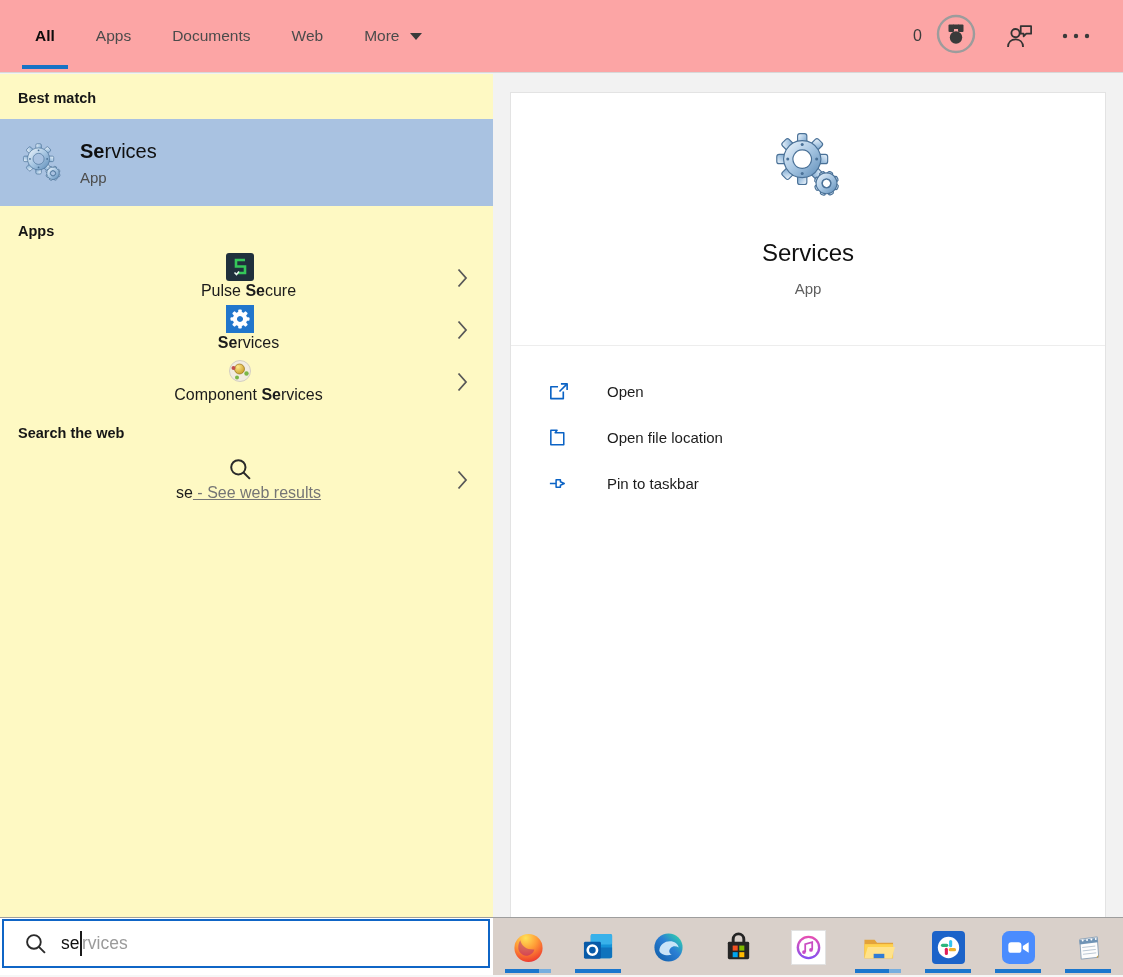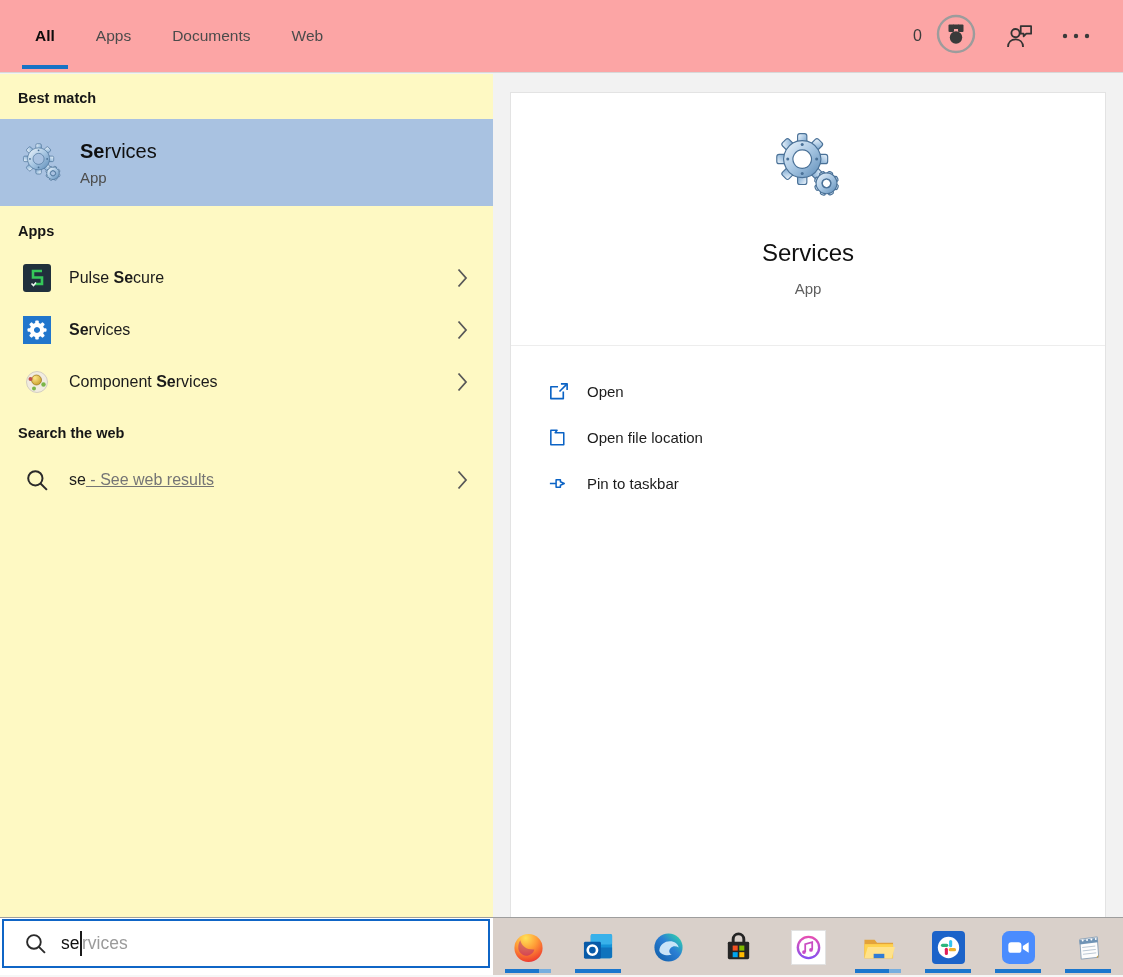--- a/index.html
+++ b/index.html
@@ -27,42 +27,42 @@
   
   .left { position:absolute; top:74px; left:0; width:493px; bottom:60px; background:#fef9c3; }
   .sec-header { font-weight:700; font-size:14.5px; color:#161616; padding:17px 0 13px 18px; }
   .bm-row { height:87px; background:#a9c2e1; display:flex; align-items:center;
     padding-left:20px; cursor:pointer; }
   .bm-icon { width:44px; height:44px; margin-right:16px; flex:0 0 auto; }
   .bm-title { font-size:20px; color:#0f0f0f; font-weight:400; }
   .bm-title .match { font-weight:700; }
   .bm-sub { font-size:15px; color:#4d4d4d; margin-top:6px; }
   .row { height:52px; display:flex; align-items:center; padding:0 18px 0 22px;
-    position:relative; cursor:pointer; }
+    position:relative; cursor:pointer;flex-direction:column; }
   .row-ic { width:30px; height:30px; margin-right:17px; flex:0 0 auto;
     display:flex; align-items:center; justify-content:center; }
   .row-label { font-size:16px; color:#1b1b1b; }
   .row-label .match { font-weight:700; }
   .row-label .suffix { color:#757575;text-decoration:underline; }
   .chev { position:absolute; right:25px; top:50%; transform:translateY(-50%); display:flex; }
 
   
   .right { position:absolute; top:74px; left:493px; right:0; bottom:60px; background:#f2f2f2; }
   .card { position:absolute; left:17px; right:17px; top:18px; bottom:0;
     background:#ffffff; border:1px solid #e3e3e3; border-bottom:none; }
   .card-top { height:253px; border-bottom:1px solid #ededed; display:flex;
     flex-direction:column; align-items:center; }
   .big-icon { width:74px; height:74px; margin-top:36px; }
   .card-title { font-size:24px; color:#111; font-weight:400; margin-top:36px; }
   .card-sub { font-size:15px; color:#5f5f5f; margin-top:13px; }
   .actions { padding:22px 0 0 35px; }
   .action-row { display:flex; align-items:center; height:46px; cursor:pointer; }
   .action-ic { width:24px; height:24px; margin-right:17px; display:flex;
     align-items:center; justify-content:center; }
-  .action-label { font-size:15px; color:#1c1c1c; }
+  .action-label { font-size:15px; color:#1c1c1c;margin-left:20px; }
 
   
   .bottom { position:absolute; left:0; bottom:0; width:100%; height:60px; border-top:1px solid #9e9e9e; }
   .search-area { position:absolute; left:0; top:0; width:493px; height:59px; background:#fff; }
   .search-box { position:absolute; left:2px; top:1px; width:488px; height:49px;
     background:#fff; border:2px solid #0f65c6; display:flex; align-items:center;
     padding-left:21px; cursor:text; }
   .search-box .mag { margin-right:15px; display:flex; }
   .typed { font-size:17.5px; color:#101010; }
   .caret { display:inline-block; width:1.5px; height:25px; background:#1a1a1a;
@@ -139,20 +139,28 @@
       </div>
       <div class="tab">
         <span class="tab-label">Apps</span>
       </div>
       <div class="tab">
         <span class="tab-label">Documents</span>
       </div>
       <div class="tab">
         <span class="tab-label">Web</span>
       </div>
+      <div class="tab">
+        <span class="tab-label">More</span>
+        <span class="dd-arrow">
+          <svg width="14" height="10" viewBox="0 0 14 10">
+              <polygon points="1,2 13,2 7,9" fill="#3a3a3a"></polygon>
+            </svg>
+        </span>
+      </div>
     </div>
     <div class="topbar-right">
       <div class="rewards">
         <span>0</span>
         <span>
           <svg width="42" height="42" viewBox="0 0 42 42">
             <circle cx="21" cy="21" r="18" fill="none" stroke="#9c9c9c" stroke-width="2.4"></circle>
             <g fill="#3a3a3a">
               <rect x="13.5" y="11.5" width="5.5" height="7.5" rx="1"></rect>
               <rect x="23" y="11.5" width="5.5" height="7.5" rx="1"></rect>

